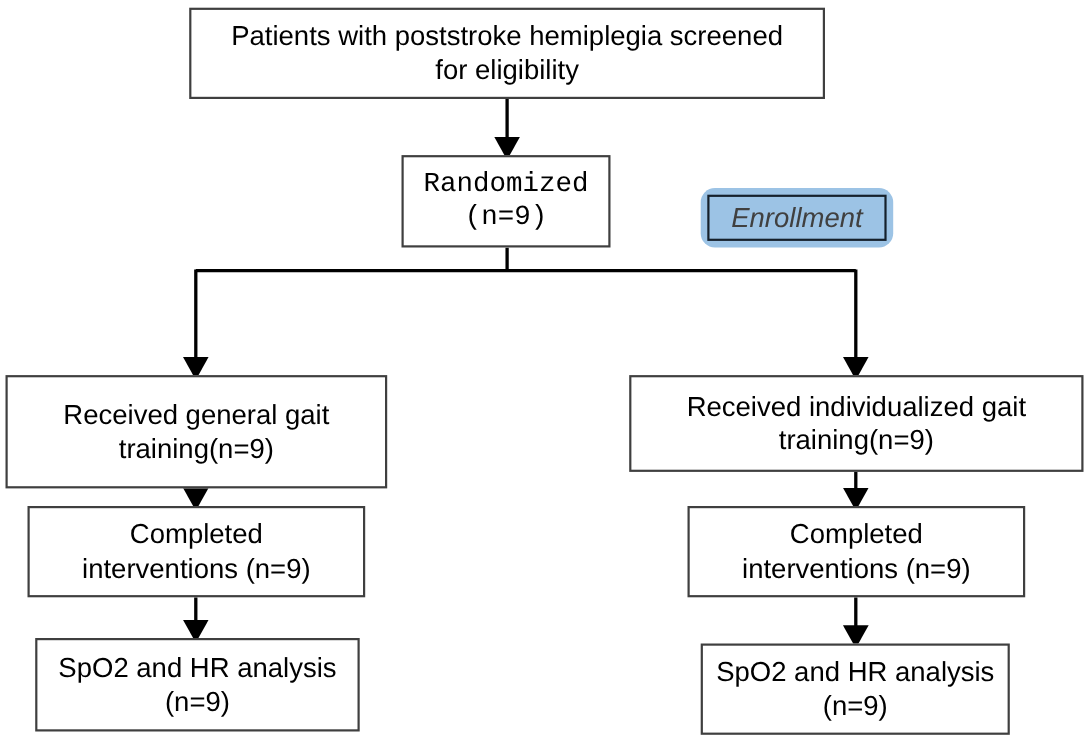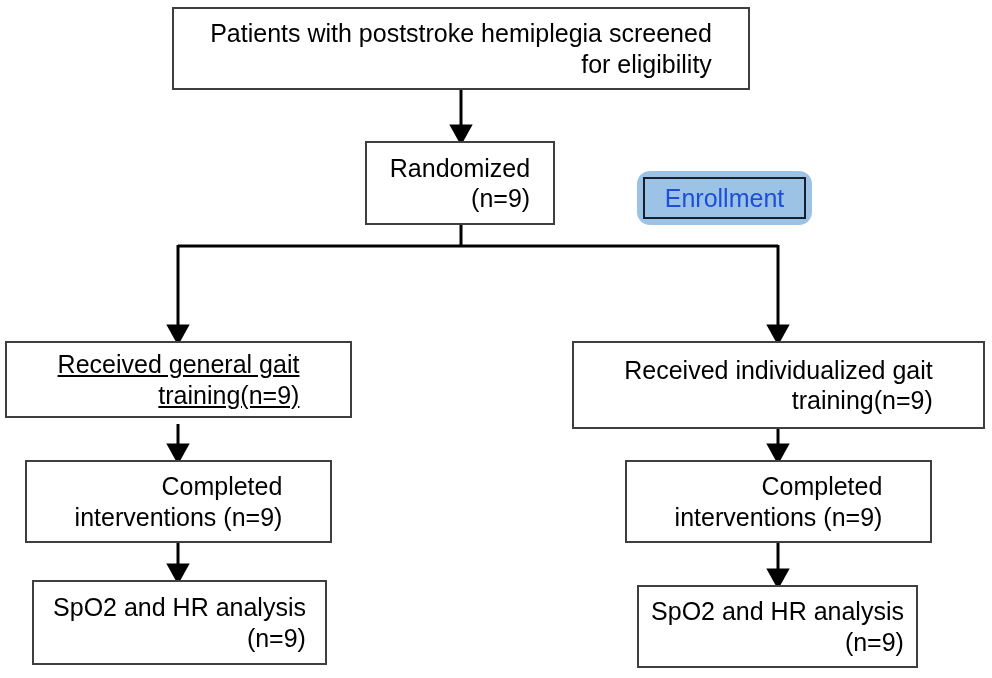--- a/index.html
+++ b/index.html
@@ -25,21 +25,21 @@
     height: 678px;
   }
   .node {
     position: absolute;
     box-sizing: border-box;
     border: 2px solid #3f3f3f;
     background: #ffffff;
     display: flex;
     align-items: center;
     justify-content: center;
-    text-align: right;
+    text-align: center;
     color: #000000;
     line-height: 1.22;
     font-size: 25px;
     padding: 2px 6px;
     white-space: pre-line;
     z-index: 2;
   }
   .stage {
     position: absolute;
     box-sizing: border-box;
@@ -54,22 +54,23 @@
   .stage-inner {
     box-sizing: border-box;
     width: 100%;
     height: 100%;
     border: 2px solid #15202b;
     display: flex;
     align-items: center;
     justify-content: center;
     text-align: center;
     font-size: 25px;
-    color: #1d4ed8;
+    color: #404040;
     line-height: 1;
+    font-style: italic;
   }
 </style>
 </head>
 <body>
 
 <div id="flow-root">
 
   <svg id="flow-svg" viewBox="0 0 992 678" xmlns="http://www.w3.org/2000/svg">
     <defs>
       <marker id="arrowhead" markerWidth="9" markerHeight="9" refX="3.2" refY="4.5" orient="auto" markerUnits="strokeWidth">
@@ -101,26 +102,26 @@
     <g>
       <line x1="778" y1="543" x2="778" y2="578" stroke="#000000" stroke-width="3" marker-end="url(#arrowhead)"></line>
     </g>
   </svg>
 
   <div class="node" style="left:172px; top:7px; width:578px; height:83px;">
     <span>Patients with poststroke hemiplegia screened
 for eligibility</span>
   </div>
 
-  <div class="node" style="left:365px; top:141px; width:190px; height:84px;">
+  <div class="node" style="left:365px; top:141px; width:190px; height:84px;font-family:Liberation Mono, monospace;">
     <span>Randomized
 (n=9)</span>
   </div>
 
-  <div class="node" style="left:5px; top:341px; width:347px; height:77px;text-decoration:underline;">
+  <div class="node" style="left:5px; top:341px; width:347px; height:103px;">
     <span>Received general gait
 training(n=9)</span>
   </div>
 
   <div class="node" style="left:572px; top:341px; width:413px; height:88px;">
     <span>Received individualized gait
 training(n=9)</span>
   </div>
 
   <div class="node" style="left:25px; top:460px; width:307px; height:83px;">

